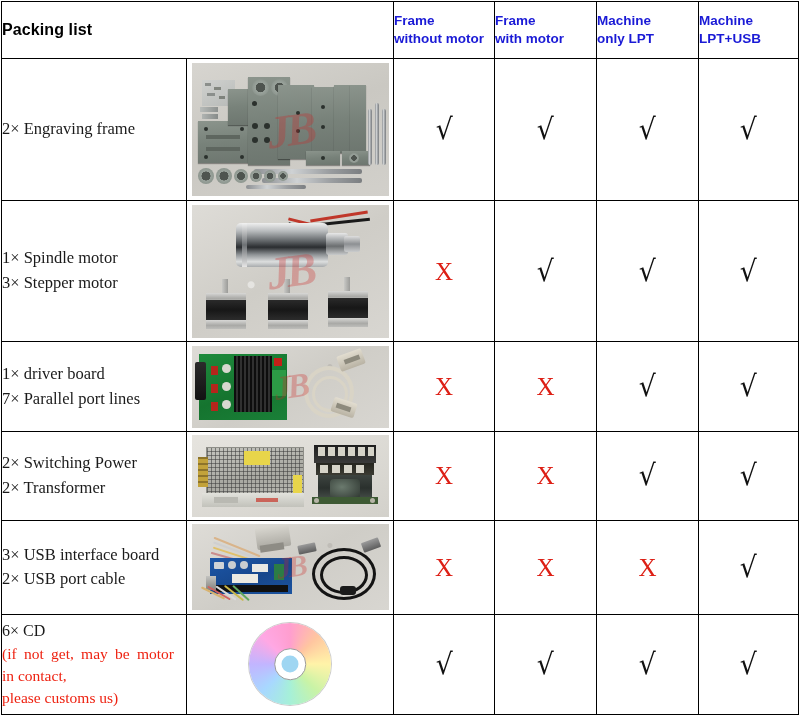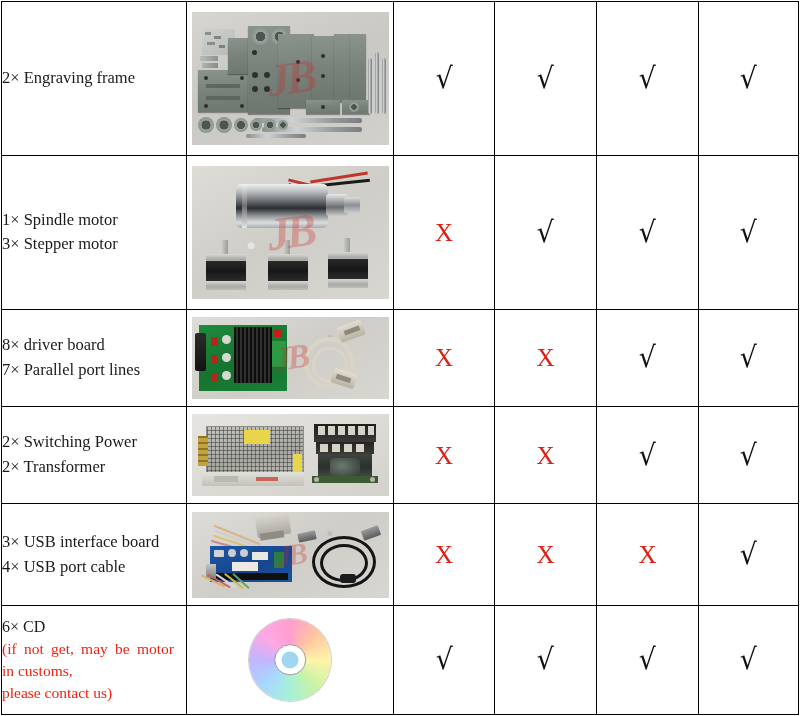--- a/index.html
+++ b/index.html
@@ -257,20 +257,40 @@
   <colgroup>
     <col class="c-desc">
       <col class="c-img">
     <col class="c-mark">
       <col class="c-mark2">
       <col class="c-mark3">
       <col class="c-mark4">
   </colgroup>
   <tbody>
 
+  <tr style="height:57px;">
+    <td colspan="2" class="hdr-title">Packing list</td>
+
+    <td class="hdr-col">
+      <span>Frame</span>
+      <span>without motor</span>
+    </td>
+    <td class="hdr-col">
+      <span>Frame</span>
+      <span>with motor</span>
+    </td>
+    <td class="hdr-col">
+      <span>Machine</span>
+      <span>only LPT</span>
+    </td>
+    <td class="hdr-col">
+      <span>Machine</span>
+      <span>LPT+USB</span>
+    </td>
+  </tr>
 
   <tr style="height:141px;">
     <td class="desc">
       <div class="line">2× Engraving frame</div>
     </td>
     <td class="photo-wrap">
       <div class="photo bg-concrete" style="width:197px;height:133px;">
         
         <div class="p" style="left:10px;top:17px;width:33px;height:26px;background:linear-gradient(150deg,#cfd1cf,#b5b8b6);opacity:.9;"></div>
         <div class="p" style="left:13px;top:20px;width:6px;height:3px;background:#8b8f8c;"></div>
@@ -376,21 +396,21 @@
       </div>
     </td>
     <td class="mark"><span class="cross">X</span></td>
     <td class="mark"><span class="check">√</span></td>
     <td class="mark"><span class="check">√</span></td>
     <td class="mark"><span class="check">√</span></td>
   </tr>
 
   <tr style="height:89px;">
     <td class="desc">
-      <div class="line">8× driver board</div>
+      <div class="line">1× driver board</div>
       <div class="line">7× Parallel port lines</div>
     </td>
     <td class="photo-wrap">
       <div class="photo bg-concrete2" style="width:197px;height:82px;">
         
         <div class="p pcb-green" style="left:7px;top:8px;width:88px;height:66px;"></div>
         <div class="p dsub" style="left:3px;top:16px;width:11px;height:38px;"></div>
         <div class="p heatsink" style="left:42px;top:10px;width:38px;height:56px;"></div>
         <div class="p conn-green" style="left:80px;top:24px;width:14px;height:26px;"></div>
         <div class="p cap-red" style="left:19px;top:20px;width:7px;height:9px;"></div>
@@ -453,21 +473,21 @@
     </td>
     <td class="mark"><span class="cross">X</span></td>
     <td class="mark"><span class="cross">X</span></td>
     <td class="mark"><span class="check">√</span></td>
     <td class="mark"><span class="check">√</span></td>
   </tr>
 
   <tr style="height:93px;">
     <td class="desc">
       <div class="line">3× USB interface board</div>
-      <div class="line">4× USB port cable</div>
+      <div class="line">2× USB port cable</div>
     </td>
     <td class="photo-wrap">
       <div class="photo bg-concrete2" style="width:197px;height:86px;">
         
         <div class="p" style="left:64px;top:2px;width:34px;height:22px;background:linear-gradient(180deg,#d8d6cf,#a9a7a0);border-radius:2px;transform:rotate(-8deg);"></div>
         <div class="p" style="left:68px;top:20px;width:24px;height:7px;background:#8e8c85;transform:rotate(-8deg);"></div>
         
         <div class="ribbon-w" style="left:20px;top:22px;width:50px;height:2px;background:#d9b48a;transform:rotate(22deg);"></div>
         <div class="ribbon-w" style="left:20px;top:26px;width:50px;height:2px;background:#cfcfcf;transform:rotate(20deg);"></div>
         <div class="ribbon-w" style="left:20px;top:30px;width:48px;height:2px;background:#e0c06a;transform:rotate(18deg);"></div>
@@ -500,22 +520,22 @@
     <td class="mark"><span class="cross">X</span></td>
     <td class="mark"><span class="cross">X</span></td>
     <td class="mark"><span class="cross">X</span></td>
     <td class="mark"><span class="check">√</span></td>
   </tr>
 
   <tr style="height:100px;">
     <td class="desc desc-cd">
       <div class="line">6× CD</div>
       <div class="note note-just">(if not get, may be motor</div>
-      <div class="note">in customs,</div>
-      <div class="note">please contact us)</div>
+      <div class="note">in contact,</div>
+      <div class="note">please customs us)</div>
     </td>
     <td class="photo-wrap">
       <div class="photo cd-wrap" style="width:197px;height:95px;background:#ffffff;">
         <div class="cd" style="width:82px;height:82px;">
         </div>
         <div class="cd-hub" style="width:17px;height:17px;"></div>
       </div>
     </td>
     <td class="mark"><span class="check">√</span></td>
     <td class="mark"><span class="check">√</span></td>

